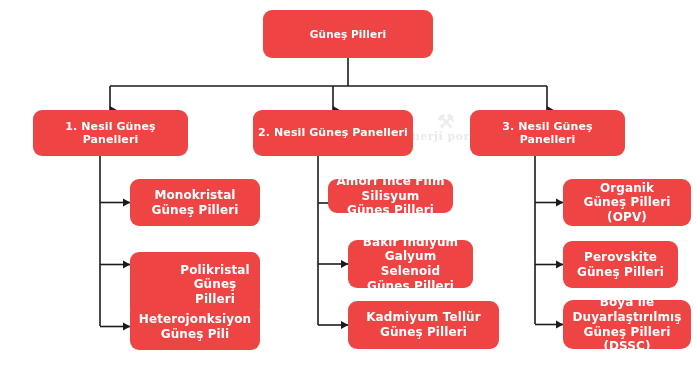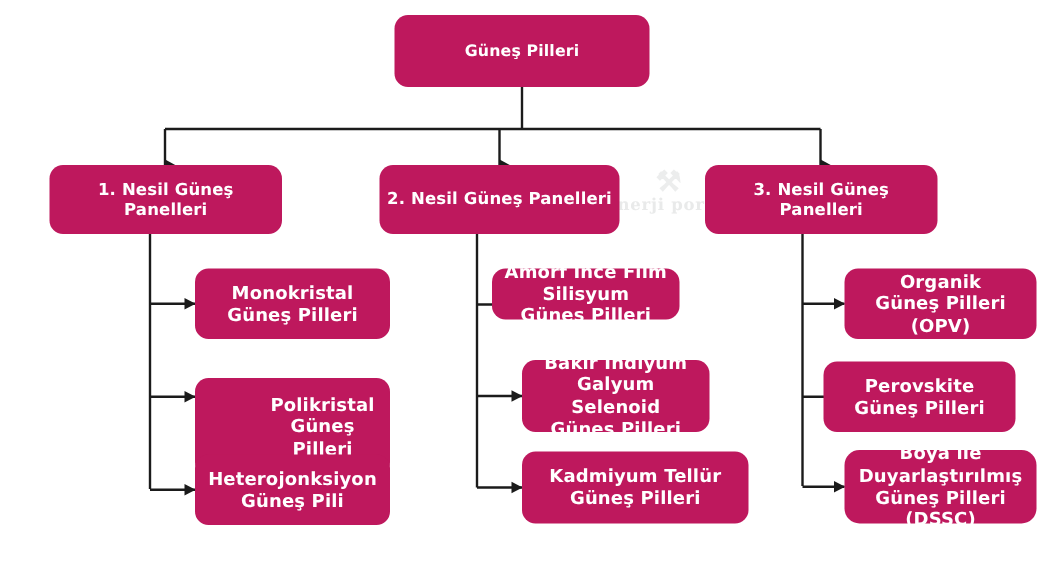--- a/index.html
+++ b/index.html
@@ -40,21 +40,21 @@
   }
   .watermark .wm-mark {
     display: block;
     font-size: 19px;
     line-height: 1;
     color: #eceded;
   }
   .node {
     position: absolute;
     box-sizing: border-box;
-    background: #be185d;
+    background: #ef4444;
     border-radius: 9px;
     color: #ffffff;
     display: flex;
     align-items: center;
     justify-content: center;
     text-align: center;
     font-weight: bold;
     line-height: 1.22;
     letter-spacing: 0.1px;
     z-index: 2;
@@ -131,20 +131,20 @@
       </div>
       <div class="node level-3" style="left: 348px; top: 301px; width: 151px; height: 48px;">
         <span class="lbl">Kadmiyum Tellür<br>Güneş Pilleri</span>
       </div>
       <div class="node level-2" style="left: 470px; top: 110px; width: 155px; height: 46px;">
         <span class="lbl">3. Nesil Güneş Panelleri</span>
       </div>
       <div class="node level-3" style="left: 563px; top: 179px; width: 128px; height: 47px;">
         <span class="lbl">Organik<br>Güneş Pilleri (OPV)</span>
       </div>
-      <div class="node level-3" style="left: 549px; top: 241px; width: 128px; height: 47px;">
+      <div class="node level-3" style="left: 563px; top: 241px; width: 115px; height: 47px;">
         <span class="lbl">Perovskite<br>Güneş Pilleri</span>
       </div>
       <div class="node level-3" style="left: 563px; top: 300px; width: 128px; height: 49px; border-radius: 10px;">
         <span class="lbl">Boya ile<br>Duyarlaştırılmış<br>Güneş Pilleri (DSSC)</span>
       </div>
     </div>
 </div>
 
 </body></html>

